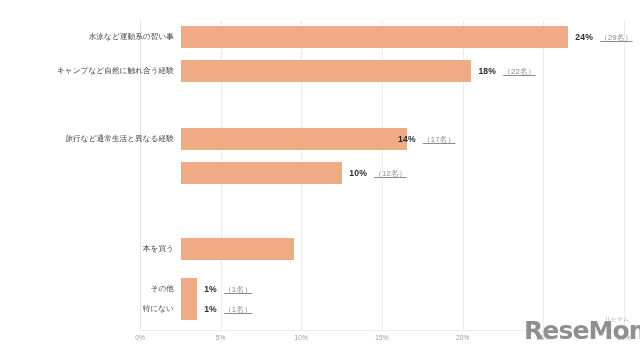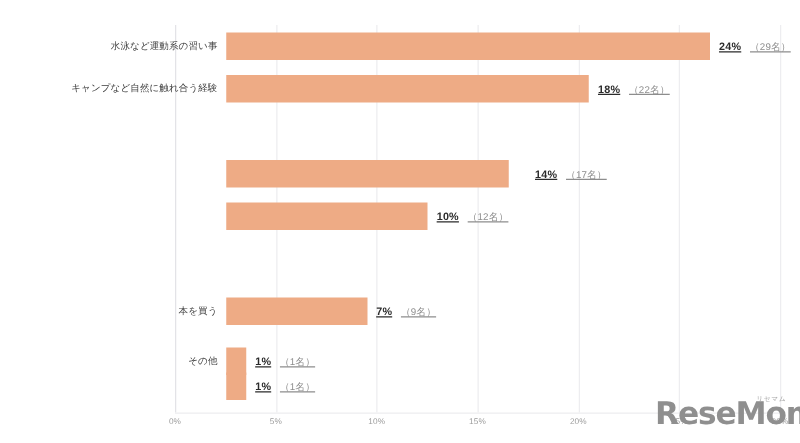--- a/index.html
+++ b/index.html
@@ -95,21 +95,20 @@
     top: 6px;
     height: 22px;
     line-height: 22px;
     white-space: nowrap;
     font-size: 8.6px;
   }
   .pct {
     font-weight: bold;
     color: #2b2b2b;
     letter-spacing: 0.2px;
-    text-decoration: underline;
   }
   .count {
     color: #8d8d8d;
     font-size: 7.8px;
     margin-left: 7px;
     letter-spacing: 0.1px;
     text-decoration: underline;
   }
 
   
@@ -178,38 +177,39 @@
         <div class="cat-label">水泳など運動系の習い事</div>
         <div class="bar" style="width: 387.2px; background: rgb(238, 171, 133);"></div>
         <div class="value-group" style="left: 534.2px;"><span class="pct">24%</span><span class="count">（29名）</span></div>
       </div>
       <div class="row" style="top: 34px;">
         <div class="cat-label">キャンプなど自然に触れ合う経験</div>
         <div class="bar" style="width: 290.4px; background: rgb(238, 171, 133);"></div>
         <div class="value-group" style="left: 437.4px;"><span class="pct">18%</span><span class="count">（22名）</span></div>
       </div>
       <div class="row" style="top: 102px;">
+        <div class="cat-label">旅行など通常生活と異なる経験</div>
         <div class="bar" style="width: 225.867px; background: rgb(238, 171, 133);"></div>
-        <div class="value-group" style="left: 387px;"><span class="pct">14%</span><span class="count">（17名）</span></div>
+        <div class="value-group" style="left: 357px;"><span class="pct">14%</span><span class="count">（17名）</span></div>
       </div>
       <div class="row" style="top: 136px;">
         <div class="bar" style="width: 161.333px; background: rgb(238, 171, 133);"></div>
         <div class="value-group" style="left: 308.333px;"><span class="pct">10%</span><span class="count">（12名）</span></div>
       </div>
       <div class="row" style="top: 212px;">
         <div class="cat-label">本を買う</div>
         <div class="bar" style="width: 112.933px; background: rgb(238, 171, 133);"></div>
-        <div class="value-group" style="left: 259.933px;"><span class="pct">7%</span><span class="count">（9名）</span></div>
       </div>
       <div class="row" style="top: 252px;">
         <div class="cat-label">その他</div>
         <div class="bar" style="width: 16.1333px; background: rgb(238, 171, 133);"></div>
         <div class="value-group" style="left: 163.133px;"><span class="pct">1%</span><span class="count">（1名）</span></div>
       </div>
       <div class="row" style="top: 272px;">
+        <div class="cat-label">特にない</div>
         <div class="bar" style="width: 16.1333px; background: rgb(238, 171, 133);"></div>
         <div class="value-group" style="left: 163.133px;"><span class="pct">1%</span><span class="count">（1名）</span></div>
       </div>
     </div>
 
   <div class="xaxis" id="xaxis">
       <div class="xtick" style="left: 140px;">0%</div>
       <div class="xtick" style="left: 220.667px;">5%</div>
       <div class="xtick" style="left: 301.333px;">10%</div>
       <div class="xtick" style="left: 382px;">15%</div>

